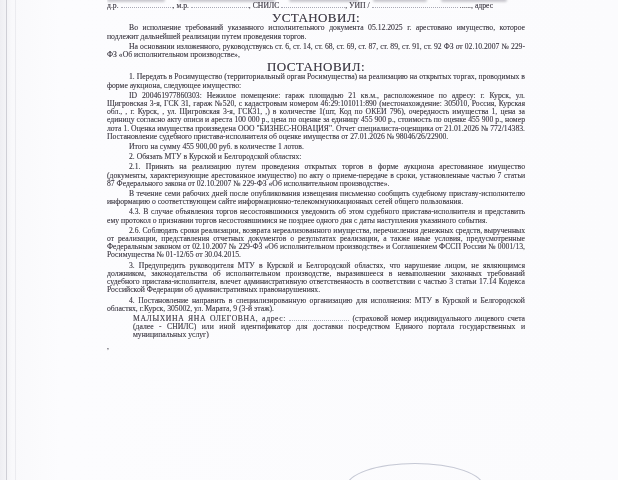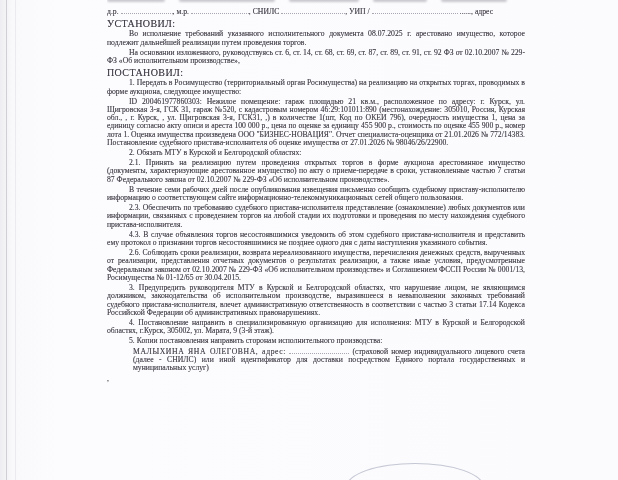--- a/index.html
+++ b/index.html
@@ -17,21 +17,21 @@
   .scan-edge.e2{left:15px;background:rgba(140,140,155,.12);}
   .textcol{
     position:absolute;left:107px;top:-7px;width:418px;
     color:#4a4650;font-size:7.7px;line-height:8.2px;
     text-align:justify;
     text-shadow:0 0 .55px rgba(74,70,80,.6);
   }
   p{margin:0;}
   .para{margin-top:2px;text-indent:22px;}
   .noind{text-indent:0;margin-left:26px;}
-  .hd{margin:4px 0 2px;text-indent:0;font-size:10px;letter-spacing:.4px;color:#423e49;}
+  .hd{margin:4px 0 2px;text-align:center;text-indent:0;font-size:13px;letter-spacing:.4px;color:#423e49;}
   .hdrline{margin:0;text-indent:0;}
   .caps{letter-spacing:.6px;}
   .redact{
     display:inline-block;height:5px;vertical-align:baseline;
     border-bottom:1px dotted #a8a8b4;filter:blur(.4px);
   }
   .smudge{
     display:inline-block;height:4px;margin-right:14px;vertical-align:top;
     background:rgba(118,115,130,.38);filter:blur(1.1px);border-radius:2px;
   }
@@ -49,49 +49,48 @@
 <div class="page">
   <div class="scan-edge e1"></div>
   <div class="scan-edge e2"></div>
 
   <div class="clipped-row">
     <span class="smudge" style="width:58px"></span><span class="smudge" style="width:96px"></span><span class="smudge" style="width:70px"></span><span class="smudge" style="width:54px"></span><span class="smudge" style="width:66px"></span>
   </div>
 
   <div class="textcol">
 
-    <p class="hdrline" style="margin-top:15px">
+    <p class="hdrline" style="margin-top:9px">
       <span>д.р.</span>
       <span class="redact" style="width:52px"></span><span>, м.р.</span>
       <span class="redact" style="width:58px"></span><span>, СНИЛС</span>
       <span class="redact" style="width:64px"></span><span>, УИП /</span>
       <span class="redact" style="width:86px"></span>
       <span>......, адрес</span>
     </p>
 
 
 
     <p class="hd">УСТАНОВИЛ:</p>
 
-    <p class="para">Во исполнение требований указанного исполнительного документа 08.07.2025 г. арестовано имущество, которое подлежит дальнейшей реализации путем проведения торгов.</p>
+    <p class="para">Во исполнение требований указанного исполнительного документа 05.12.2025 г. арестовано имущество, которое подлежит дальнейшей реализации путем проведения торгов.</p>
     <p class="para">На основании изложенного, руководствуясь ст. 6, ст. 14, ст. 68, ст. 69, ст. 87, ст. 89, ст. 91, ст. 92 ФЗ от 02.10.2007 № 229-ФЗ «Об исполнительном производстве»,</p>
 
     <p class="hd">ПОСТАНОВИЛ:</p>
 
     <p class="para">1. Передать в Росимущество (территориальный орган Росимущества) на реализацию на открытых торгах, проводимых в форме аукциона, следующее имущество:</p>
     <p class="para">ID 200461977860303: Нежилое помещение: гараж площадью 21 кв.м., расположенное по адресу: г. Курск, ул. Щигровская 3-я, ГСК 31, гараж №520, с кадастровым номером 46:29:101011:890 (местонахождение: 305010, Россия, Курская обл., , г. Курск, , ул. Щигровская 3-я, ГСК31, ,) в количестве 1(шт, Код по ОКЕИ 796), очередность имущества 1, цена за единицу согласно акту описи и ареста 100 000 р., цена по оценке за единицу 455 900 р., стоимость по оценке 455 900 р., номер лота 1. Оценка имущества произведена ООО "БИЗНЕС-НОВАЦИЯ". Отчет специалиста-оценщика от 21.01.2026 № 772/14383. Постановление судебного пристава-исполнителя об оценке имущества от 27.01.2026 № 98046/26/22900.</p>
+    <p class="para">Итого на сумму 455 900,00 руб. в количестве 1 лотов.</p>
     <p class="para">2. Обязать МТУ в Курской и Белгородской областях:</p>
     <p class="para">2.1. Принять на реализацию путем проведения открытых торгов в форме аукциона арестованное имущество (документы, характеризующие арестованное имущество) по акту о приеме-передаче в сроки, установленные частью 7 статьи 87 Федерального закона от 02.10.2007 № 229-ФЗ «Об исполнительном производстве».</p>
     <p class="para">В течение семи рабочих дней после опубликования извещения письменно сообщить судебному приставу-исполнителю информацию о соответствующем сайте информационно-телекоммуникационных сетей общего пользования.</p>
-    <p class="para">2.3. Обеспечить по требованию судебного пристава-исполнителя представление (ознакомление) любых документов или информации, связанных с проведением торгов на любой стадии их подготовки и проведения по месту нахождения судебного пристава-исполнителя.</p>
     <p class="para">4.3. В случае объявления торгов несостоявшимися уведомить об этом судебного пристава-исполнителя и представить ему протокол о признании торгов несостоявшимися не позднее одного дня с даты наступления указанного события.</p>
     <p class="para">2.6. Соблюдать сроки реализации, возврата нереализованного имущества, перечисления денежных средств, вырученных от реализации, представления отчетных документов о результатах реализации, а также иные условия, предусмотренные Федеральным законом от 02.10.2007 № 229-ФЗ «Об исполнительном производстве» и Соглашением ФССП России № 0001/13, Росимущества № 01-12/65 от 30.04.2015.</p>
     <p class="para">3. Предупредить руководителя МТУ в Курской и Белгородской областях, что нарушение лицом, не являющимся должником, законодательства об исполнительном производстве, выразившееся в невыполнении законных требований судебного пристава-исполнителя, влечет административную ответственность в соответствии с частью 3 статьи 17.14 Кодекса Российской Федерации об административных правонарушениях.</p>
     <p class="para">4. Постановление направить в специализированную организацию для исполнения: МТУ в Курской и Белгородской областях, г.Курск, 305002, ул. Марата, 9 (3-й этаж).</p>
-    <p class="para">5. Копии постановления направить сторонам исполнительного производства:</p>
 
     <p class="para noind">
       <span class="caps">МАЛЫХИНА ЯНА ОЛЕГОВНА, адрес:</span>
       <span class="redact" style="width:60px"></span>
       <span>(страховой номер индивидуального лицевого счета (далее - СНИЛС) или иной идентификатор для доставки посредством Единого портала государственных и муниципальных услуг)</span>
     </p>
 
     <p class="comma-line">,</p>
 
   </div>

